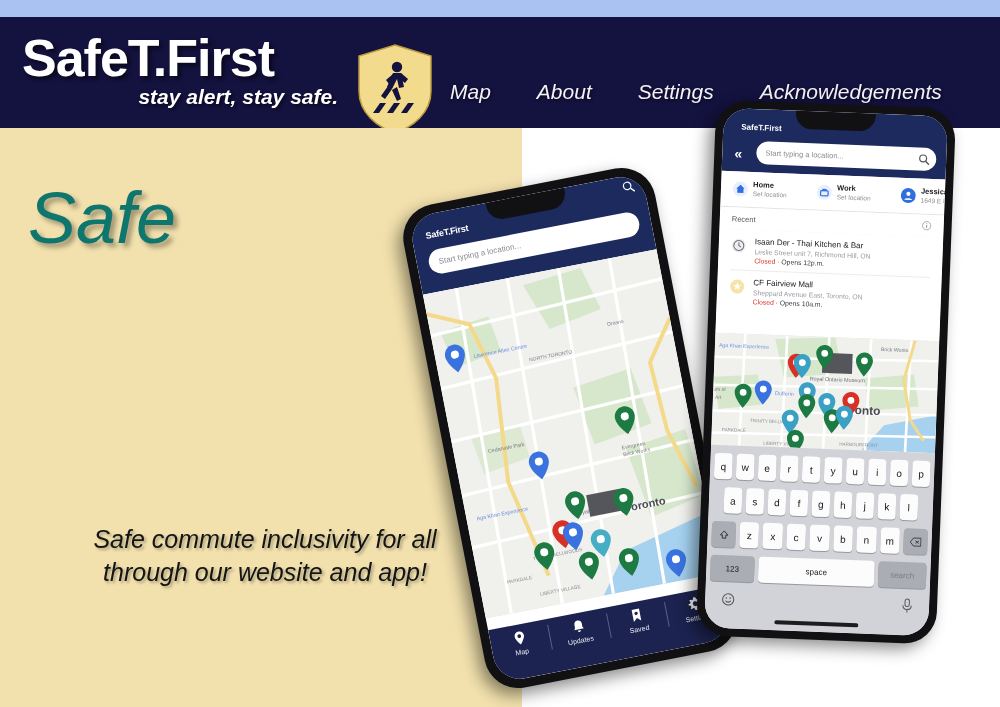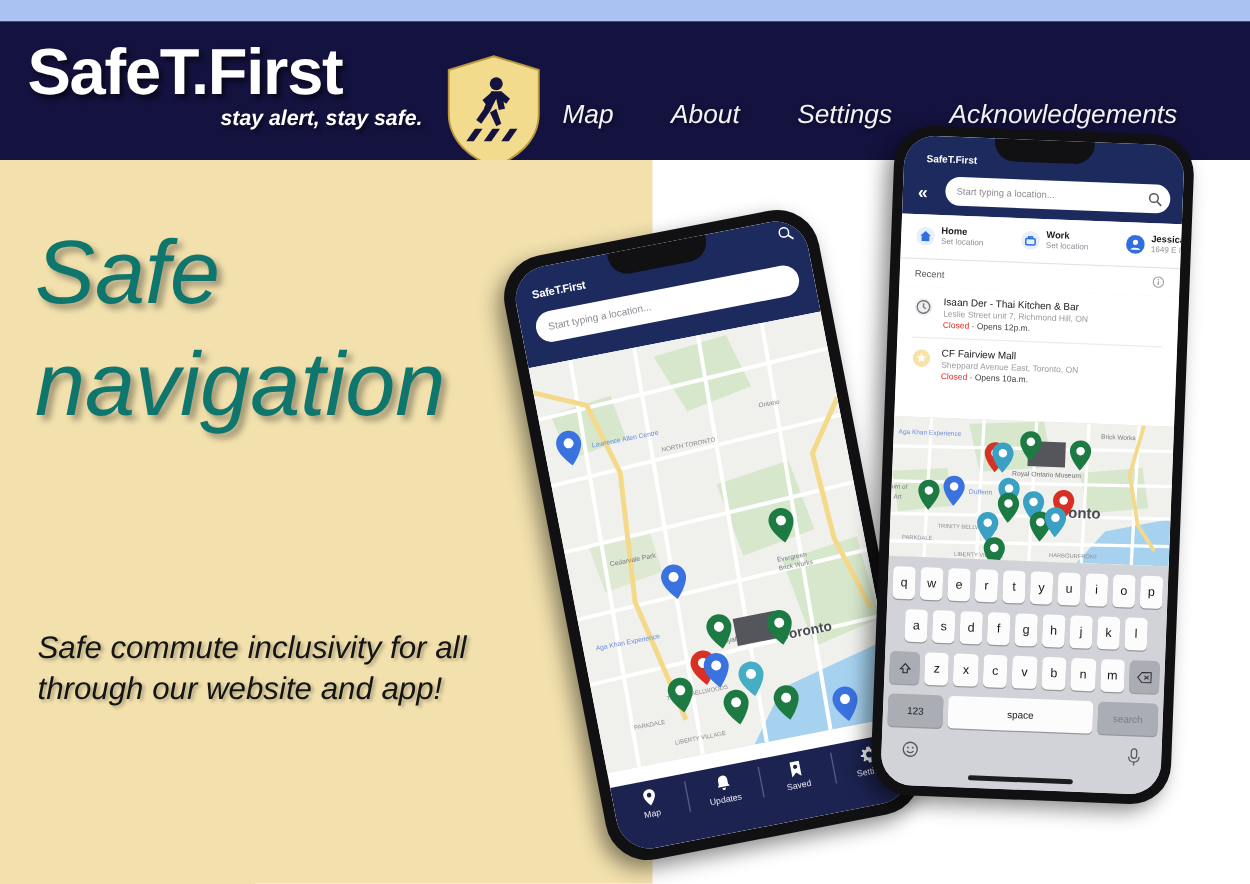--- a/index.html
+++ b/index.html
@@ -20,21 +20,21 @@
   .header {
     position:absolute; left:0; top:17px; width:1000px; height:111px;
     background:#14123f; overflow:hidden;
   }
   .brand-block { position:absolute; left:22px; top:12px; width:320px; }
   .brand-title {
     font-size:52px; font-weight:bold; color:#ffffff; letter-spacing:-1px;
     line-height:58px; text-shadow: 3px 3px 4px rgba(0,0,0,0.55);
   }
   .brand-tagline {
-    font-size:17px; font-style:italic; font-weight:bold; color:#ffffff;
+    font-size:21px; font-style:italic; font-weight:bold; color:#ffffff;
     text-align:right; margin-top:-2px; padding-right:4px;
     text-shadow: 2px 2px 3px rgba(0,0,0,0.5);
   }
   .shield-wrap { position:absolute; left:355px; top:26px; width:80px; height:92px; }
 
   .nav { position:absolute; left:450px; top:55px; height:40px; display:flex; align-items:center; gap:46px; }
   .nav-item {
     font-size:21px; font-style:italic; color:#f2f2f7; white-space:nowrap;
     text-shadow: 1px 1px 3px rgba(0,0,0,0.6); cursor:pointer;
   }
@@ -44,21 +44,21 @@
     position:absolute; left:0; top:128px; width:522px; height:579px;
     background:#f2e1ad;
   }
   .hero {
     position:absolute; left:28px; top:45px; width:470px;
     font-size:72px; font-style:italic; line-height:90px; color:#0f766e;
     text-shadow: 4px 4px 5px rgba(0,0,0,0.35);
   }
   .hero-line { display:block; white-space:nowrap; }
   .sub {
-    position:absolute; left:30px; top:374px; width:470px; 
+    position:absolute; left:30px; top:395px; width:470px; text-align:center;
     font-size:25px; font-style:italic; line-height:33px; color:#141414;
     text-shadow: 2px 2px 3px rgba(0,0,0,0.3);
   }
 
   
   .phone { position:absolute; background:#111113; border-radius:38px; box-shadow: -6px 6px 16px rgba(0,0,0,0.45); }
   .phone-screen { position:absolute; overflow:hidden; background:#fff; }
   .notch {
     position:absolute; background:#111113; border-radius:0 0 16px 16px; z-index:6;
   }
@@ -192,21 +192,20 @@
       <span class="nav-item">Map</span>
       <span class="nav-item">About</span>
       <span class="nav-item">Settings</span>
       <span class="nav-item">Acknowledgements</span>
     </div>
   </div>
 
   <div class="cream-panel">
     <div class="hero">
       <span class="hero-line">Safe</span>
-      <span class="hero-line">navigation</span>
     </div>
     <div class="sub">
       <span>Safe commute inclusivity for all</span><br>
       <span>through our website and app!</span>
     </div>
   </div>
 
   <div class="phone" id="phone-left">
     <div class="phone-screen">
       <div class="notch"></div>

